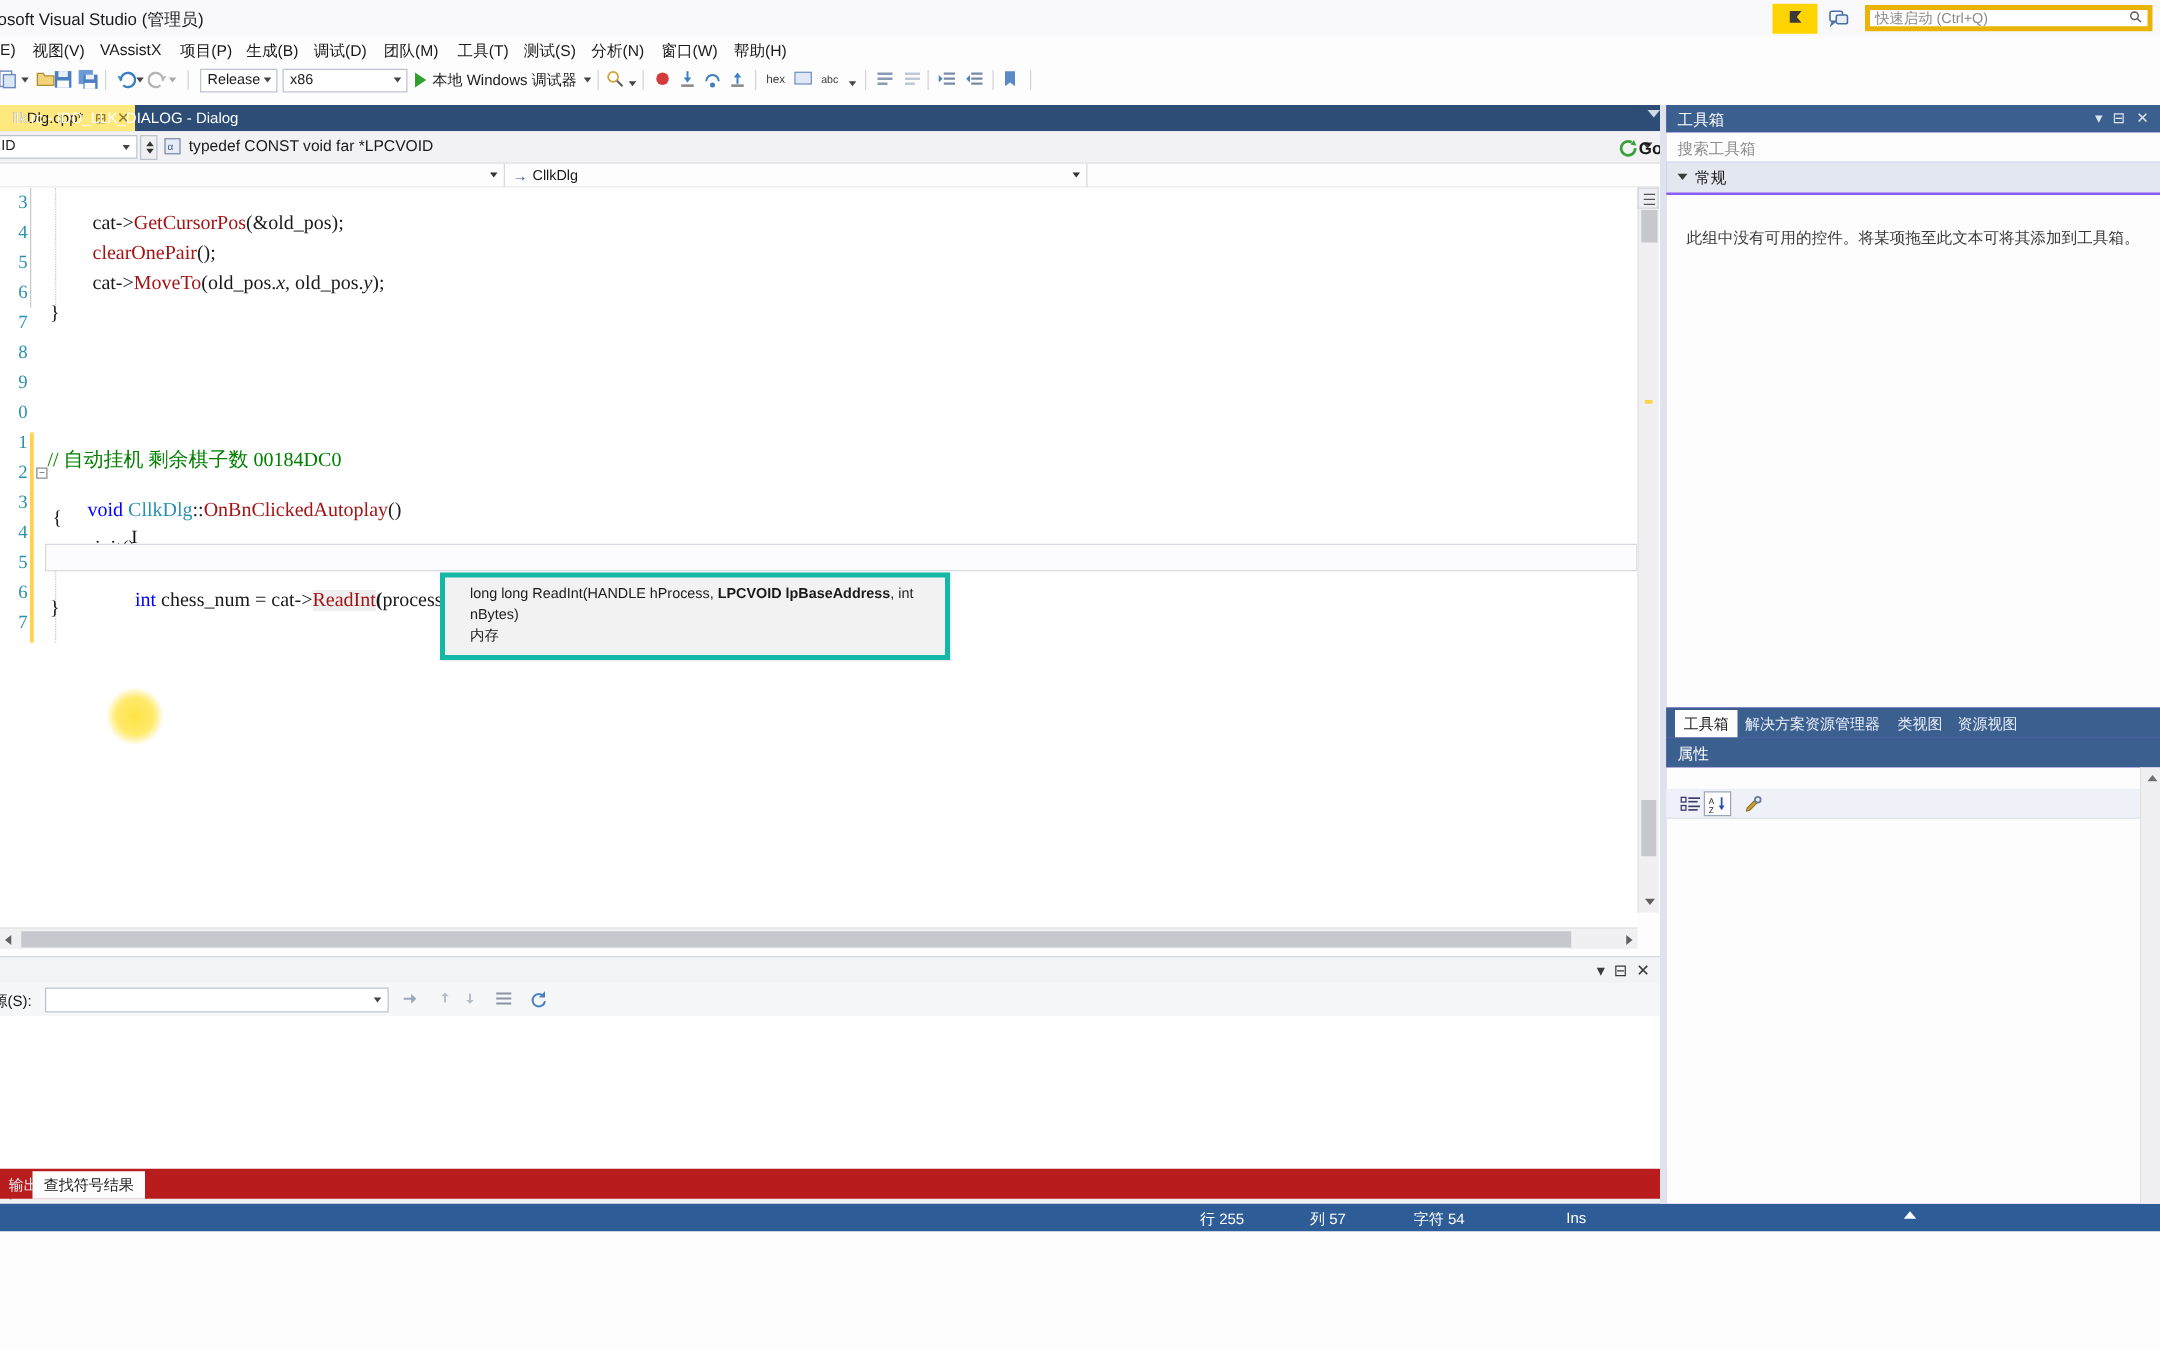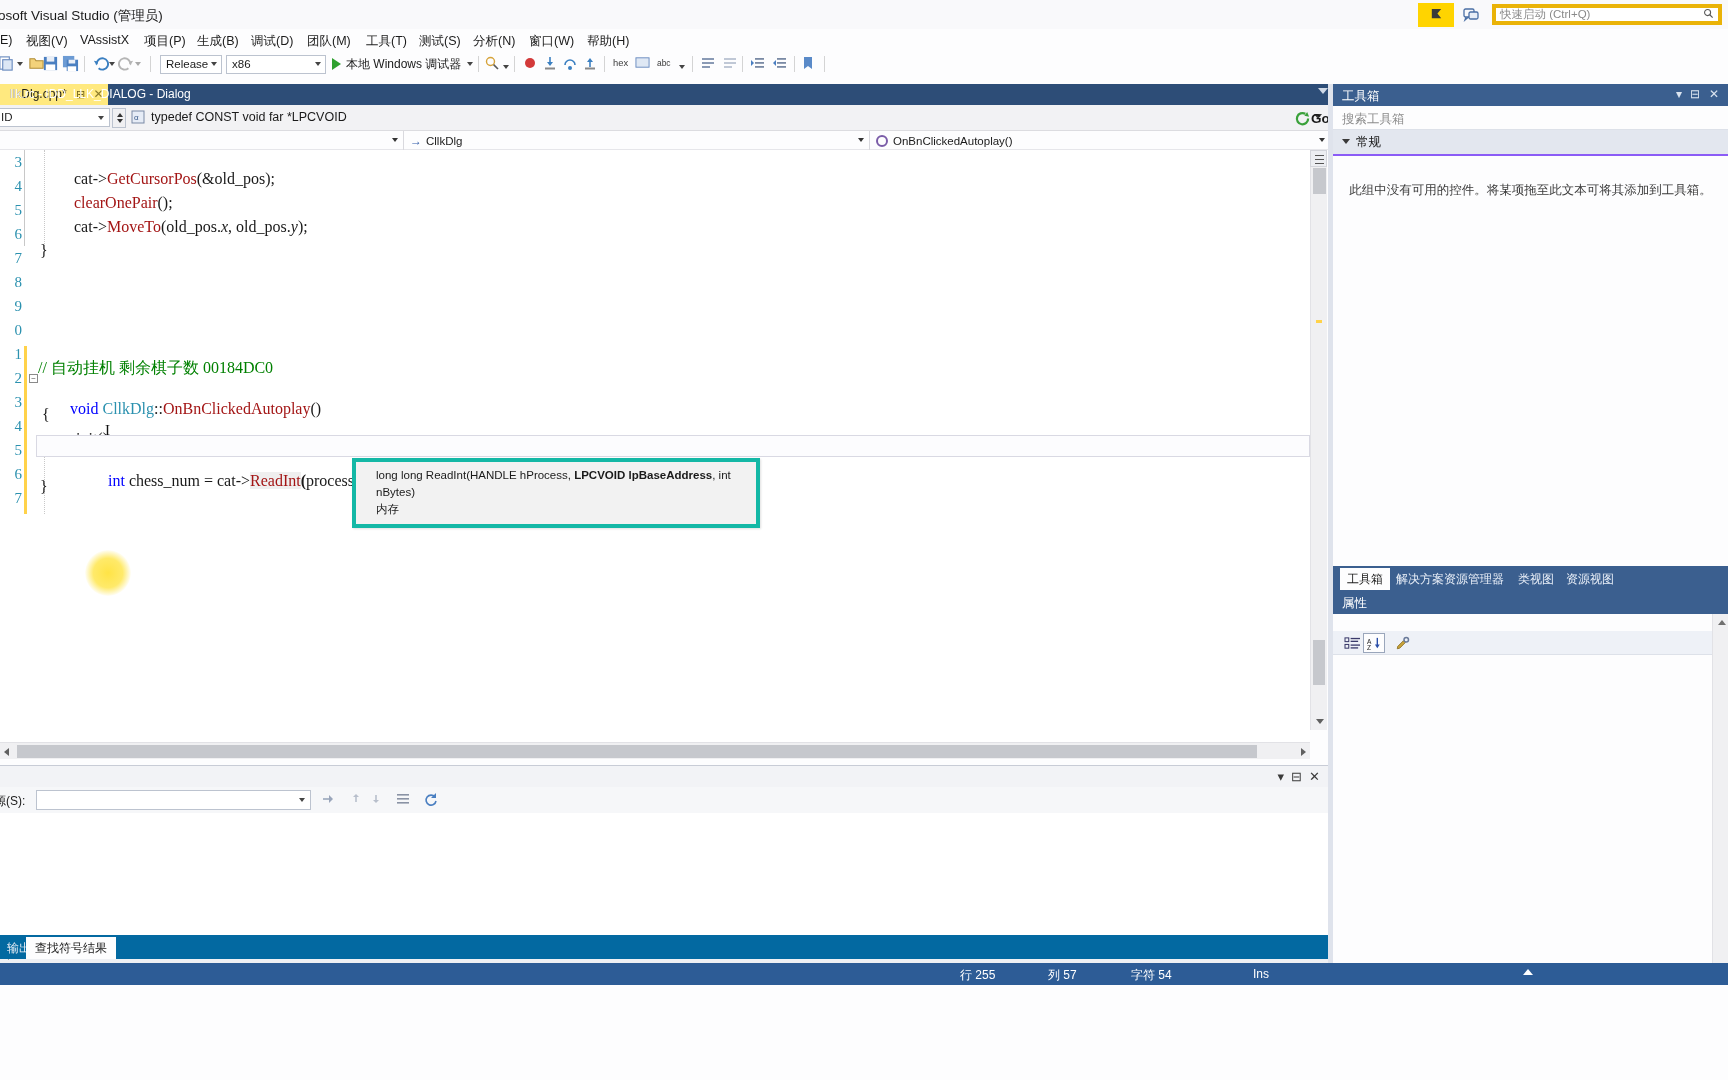--- a/index.html
+++ b/index.html
@@ -135,21 +135,21 @@
   .find-head .ctl { position:absolute; top:3px; font-size:13px; color:#3a3a3a; }
   .find-toolbar { position:absolute; left:0; top:21px; width:1328px; height:26px; background:#f6f7f9; }
   .fsrc-label { position:absolute; left:-6px; top:6px; font-size:12px; color:#1a1a1a; }
   .fsrc-combo { position:absolute; left:36px; top:3px; width:275px; height:20px; background:#fff; border:1px solid #bcc3cf; }
   .fsrc-combo .car { position:absolute; right:5px; top:7px; border-left:3.5px solid transparent;border-right:3.5px solid transparent;border-top:4px solid #444; }
   .ftbi { position:absolute; top:4px; width:18px; height:18px; }
   .findbody { position:absolute; left:0; top:47px; width:1328px; height:151px; background:#ffffff; }
   .find-hscroll { position:absolute; left:0; bottom:0; width:1328px; height:16px; background:#eef0f4; }
 
   
-  .bottom-tabs { position:absolute; left:0; top:935px; width:1509px; height:24px; background:#0369a1; }
+  .bottom-tabs { position:absolute; left:0; top:935px; width:1509px; height:24px; background:#b91c1c; }
   .btab { position:absolute; top:3px; height:20px; line-height:20px; font-size:12px; color:#e8edf5; padding:0 9px; white-space:nowrap; }
   .btab.active { background:#fdfdfe; color:#1a1a1a; top:2px; height:22px; line-height:22px; }
 
   
   .statusbar { position:absolute; left:0; top:963px; width:1728px; height:22px; background:#2d5c96; }
   .statusbar .si { position:absolute; top:4px; font-size:12px; color:#ffffff; white-space:nowrap; }
   .statusbar .caret-up { position:absolute; top:6px; border-left:5px solid transparent;border-right:5px solid transparent;border-bottom:6px solid #fff; }
 
   
   .rightdock { position:absolute; left:1333px; top:84px; width:395px; height:879px; background:#8b5cf6; }
@@ -428,25 +428,20 @@
   <div class="navbar">
     <div class="navseg" style="width:404px">
       <span></span>
       <i class="car"></i>
     </div>
     <div class="navseg" style="width:466px">
       <span class="arrow">→</span>
       <span>CllkDlg</span>
       <i class="car"></i>
     </div>
-    <div class="navseg" style="width:460px;border-right:none">
-      <span class="memico"></span>
-      <span>OnBnClickedAutoplay()</span>
-      <i class="car"></i>
-    </div>
   </div>
 
   <div class="editor">
 
     <div class="gutter-num" style="top:4px">3</div>
     <div class="gutter-num" style="top:28px">4</div>
     <div class="gutter-num" style="top:52px">5</div>
     <div class="gutter-num" style="top:76px">6</div>
     <div class="gutter-num" style="top:100px">7</div>
     <div class="gutter-num" style="top:124px">8</div>

